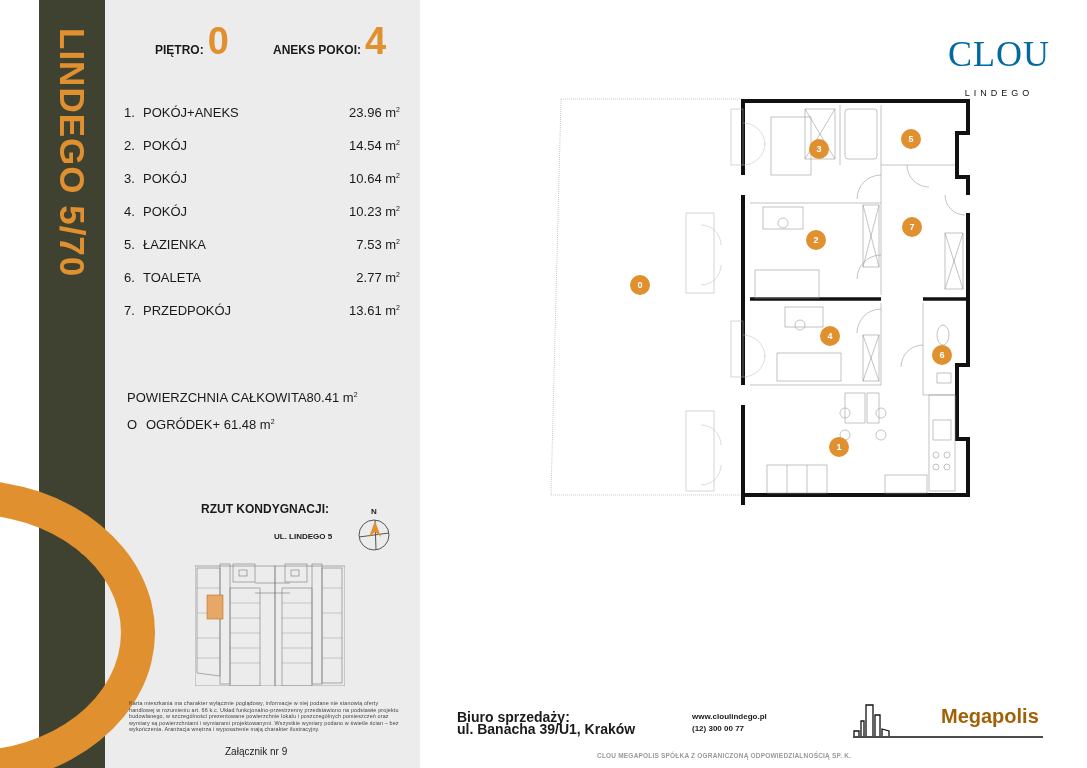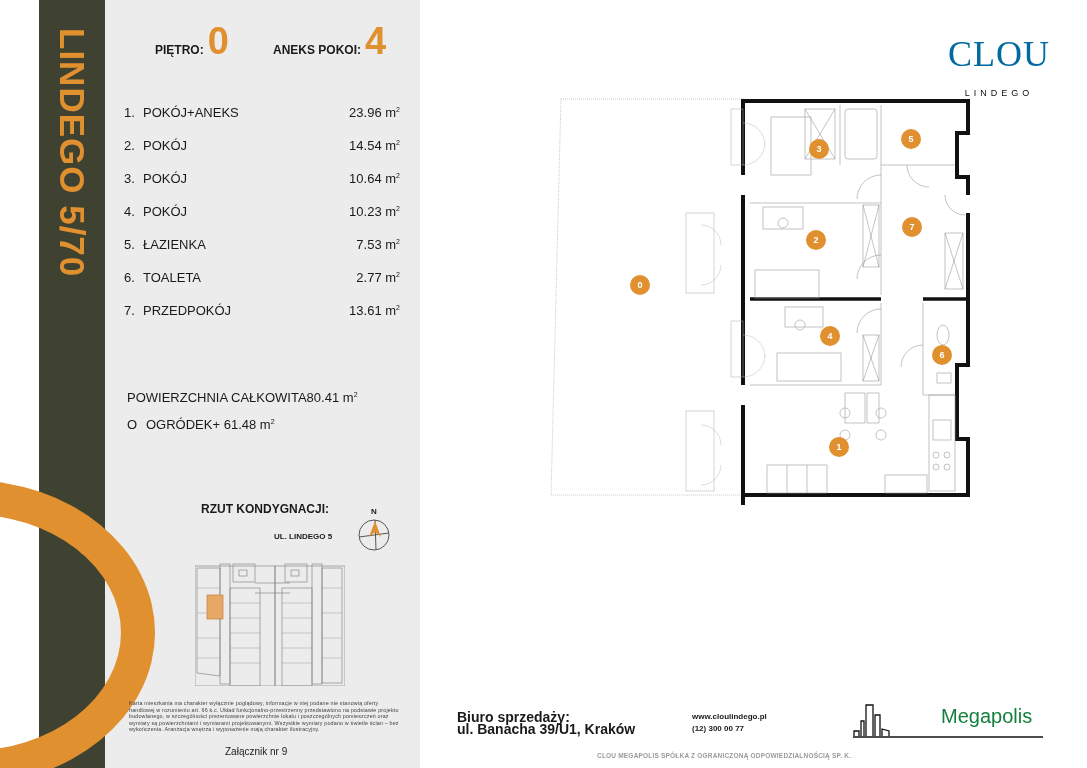--- a/index.html
+++ b/index.html
@@ -39,21 +39,21 @@
   .logo { position: absolute; left: 948px; top: 36px; text-align: center; }
   .logo-main { font-family: "Liberation Serif", serif; font-size: 36px; letter-spacing: 1px; line-height: 1; color: #0369a1; }
   .logo-sub { font-size: 9px; letter-spacing: 4px; margin-top: 16px; color: #111; }
 
   .floorplan { position: absolute; left: 545px; top: 95px; width: 430px; height: 410px; }
 
   .footer-office { position: absolute; left: 457px; top: 711px; font-size: 14px; font-weight: 700; line-height: 12px; }
   .footer-contact { position: absolute; left: 656px; top: 711px; font-size: 8px; font-weight: 700; line-height: 12px; margin-left: 36px; }
   .footer-company { position: absolute; left: 597px; top: 752px; font-size: 6.5px; font-weight: 700; color: #9a9a9a; letter-spacing: 0.2px; }
   .megapolis { position: absolute; left: 853px; top: 703px; width: 192px; height: 36px; }
-  .megapolis-text { position: absolute; left: 88px; top: 2px; font-size: 20px; font-weight: 400; color: #15803d; }
+  .megapolis-text { position: absolute; left: 88px; top: 2px; font-size: 20px; font-weight: 700; color: #a16207; }
 </style>
 </head>
 <body>
 
 <div class="left-panel">
   <div class="gray-panel"></div>
   <div class="dark-strip"></div>
   <div class="arc"></div>
   <div class="vertical-title">LINDEGO 5/70</div>
 

